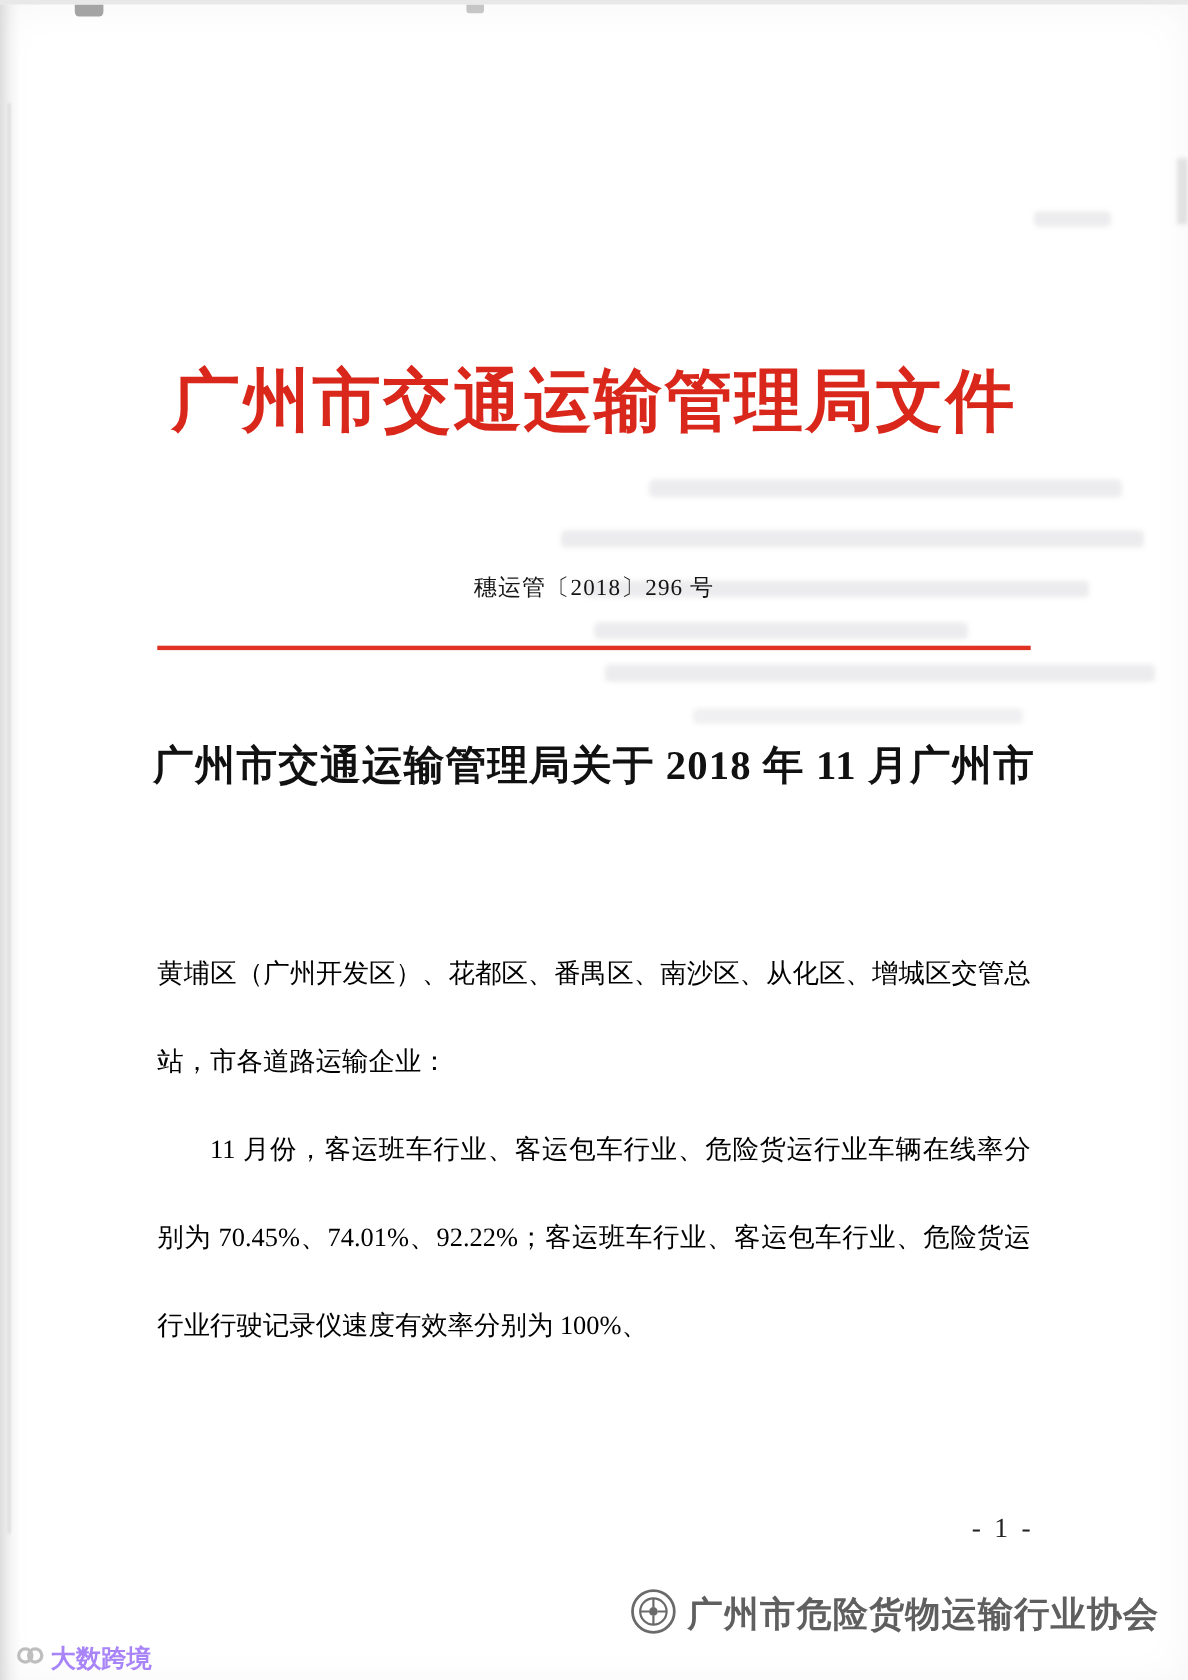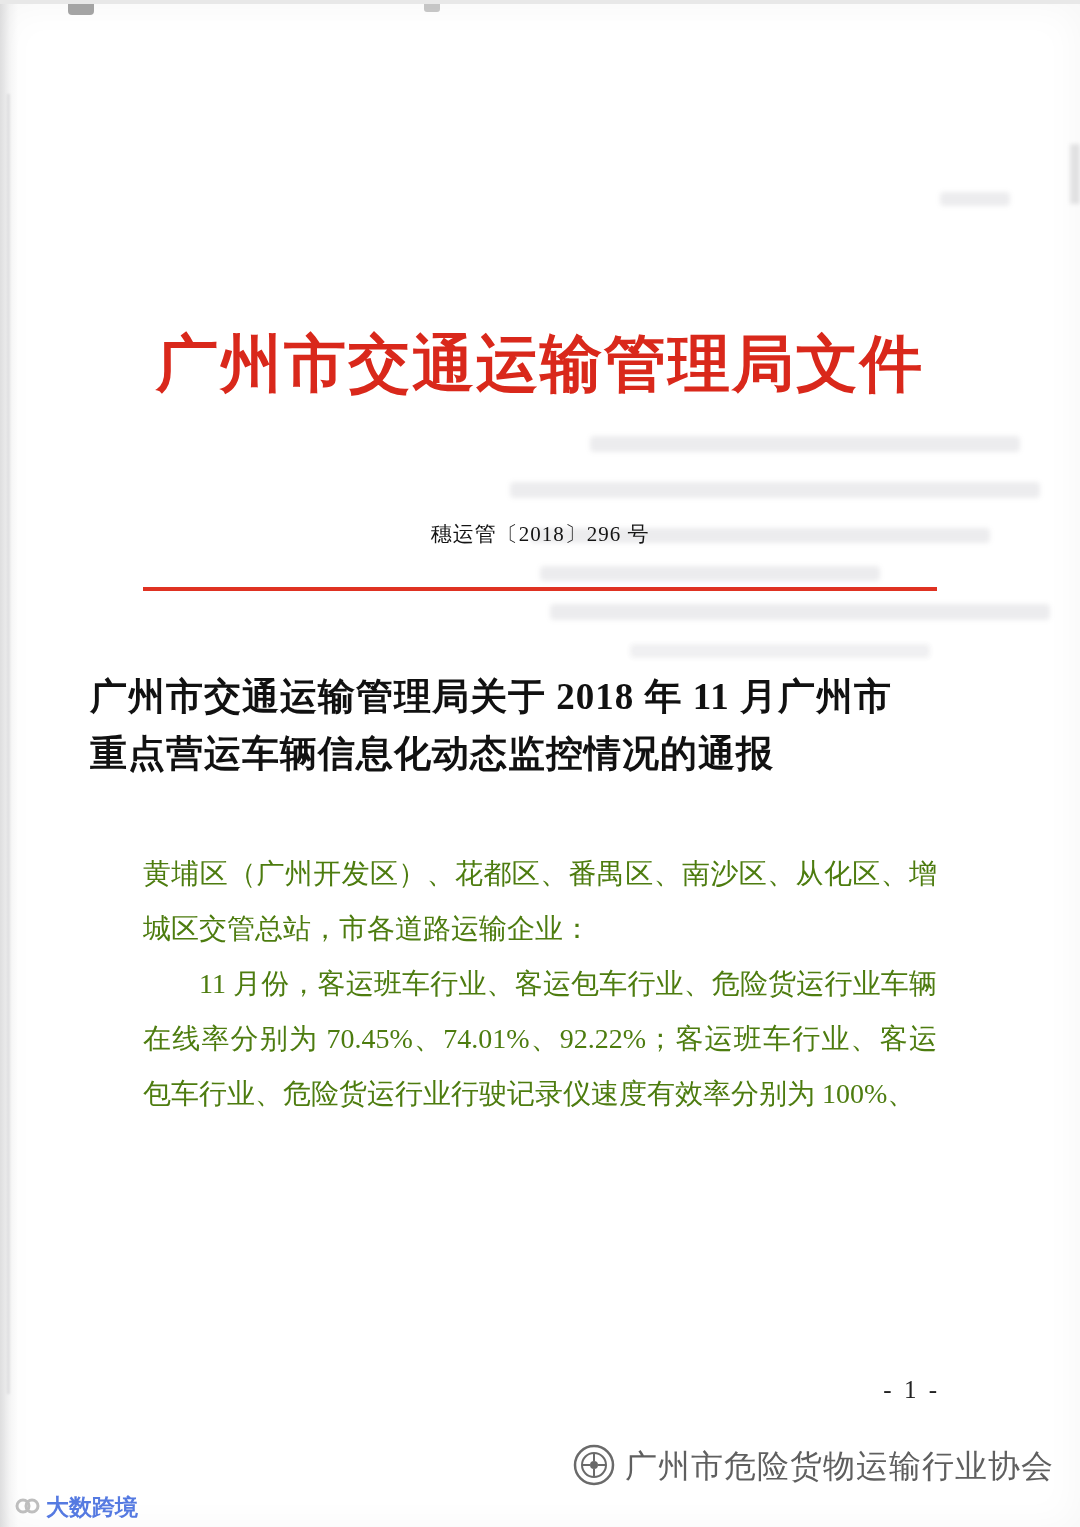--- a/index.html
+++ b/index.html
@@ -65,35 +65,35 @@
   .red-rule {
     position: absolute;
     top: 583px; left: 143px;
     width: 794px; height: 4px;
     background: #df3222;
   }
   .doc-title {
     position: absolute;
     top: 664px; left: 90px; right: 90px;
     margin: 0;
-    text-align: left;
+    text-align: center;
     font-family: "Liberation Serif", serif;
     font-weight: 700;
     font-size: 37px;
     line-height: 57px;
     letter-spacing: 1px;
     color: #111111;
   }
   .body-text {
     position: absolute;
     top: 842px; left: 143px;
     width: 794px;
-    font-size: 28px;
-    line-height: 55px;
-    color: #4d7c0f;
+    font-size: 24px;
+    line-height: 80px;
+    color: #000000;
     text-align: justify;
   }
   .body-text p { margin: 0; }
   .indent { text-indent: 2em; }
   .section-heading {
     font-family: "Liberation Sans", sans-serif;
     font-weight: 700;
     letter-spacing: 0.5px;
   }
   .page-number {
@@ -108,38 +108,38 @@
   .assoc-footer {
     position: absolute;
     top: 1440px; right: 26px;
     display: flex;
     align-items: center;
     gap: 10px;
     opacity: 0.82;
   }
   .assoc-footer .label {
     font-family: "Liberation Sans", sans-serif;
-    font-weight: 400;
+    font-weight: 700;
     font-size: 32px;
     letter-spacing: 1px;
     color: #3d3d3d;
   }
   .corner-mark {
     position: absolute;
     left: 14px; top: 1488px;
     display: flex;
     align-items: center;
     gap: 6px;
     opacity: 0.75;
   }
   .corner-mark .label {
     font-family: Liberation Mono, monospace;
     font-weight: 700;
     font-size: 23px;
-    color: #1d4ed8;
+    color: #8b5cf6;
     text-shadow: 0 1px 0 #ffffff, 0 -1px 0 #ffffff;
   }
 </style>
 </head>
 <body>
 
 <div class="page">
 
   <div class="artifact edge-left"></div>
   <div class="artifact edge-left-streak"></div>
@@ -156,21 +156,20 @@
 
   <div class="content">
     <h1 class="red-head">广州市交通运输管理局文件</h1>
 
     <div class="doc-no">穗运管〔2018〕296 号</div>
 
     <div class="red-rule"></div>
 
     <h2 class="doc-title">
       <span>广州市交通运输管理局关于 2018 年 11 月广州市</span><br>
-      <span>重点营运车辆信息化动态监控情况的通报</span>
     </h2>
 
     <div class="body-text">
       <p>黄埔区（广州开发区）、花都区、番禺区、南沙区、从化区、增城区交管总站，市各道路运输企业：</p>
       <p class="indent">11 月份，客运班车行业、客运包车行业、危险货运行业车辆在线率分别为 70.45%、74.01%、92.22%；客运班车行业、客运包车行业、危险货运行业行驶记录仪速度有效率分别为 100%、</p>
     </div>
 
     <div class="page-number">- 1 -</div>
 
     <div class="assoc-footer">

